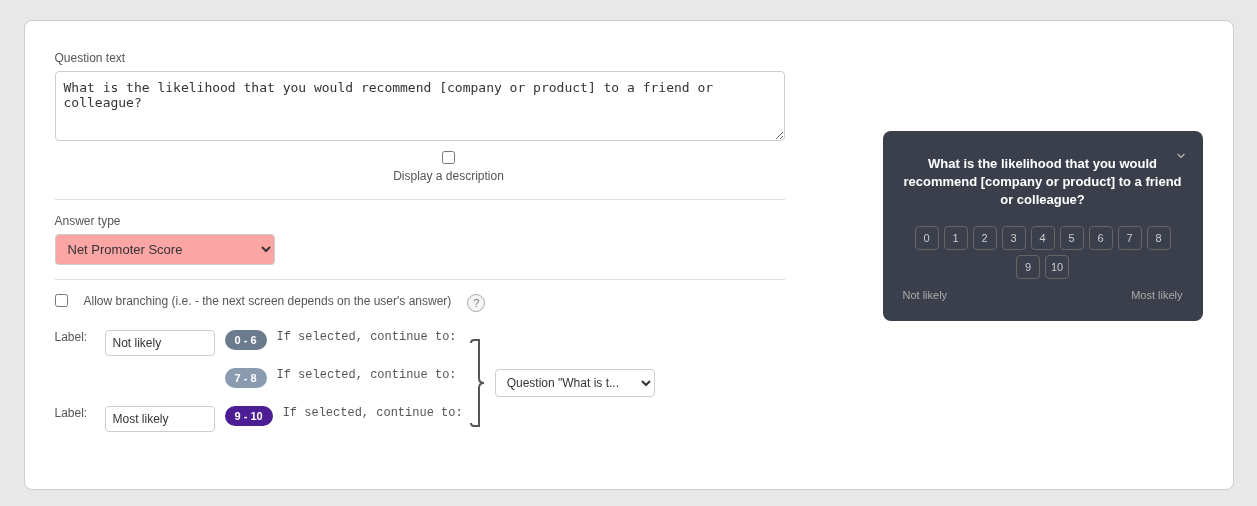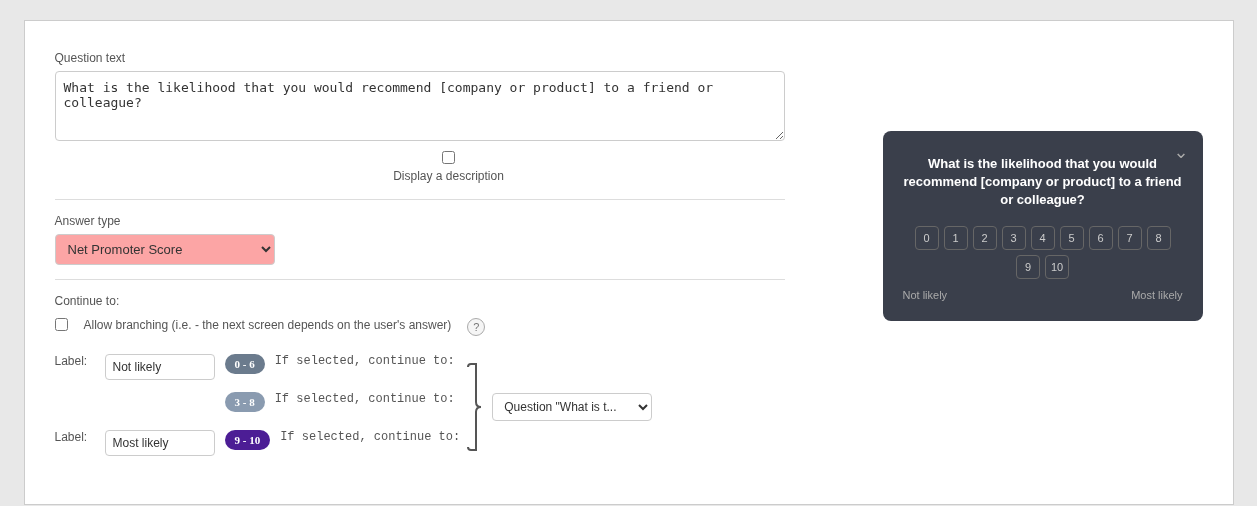--- a/index.html
+++ b/index.html
@@ -8,25 +8,25 @@
       font-family: Arial, sans-serif;
       font-size: 13px;
       display: flex;
       align-items: center;
       justify-content: center;
       min-height: 100vh;
       padding: 20px;
     }
     .outer-container {
       background: #fff;
-      border-radius: 0;
+      border-radius: 8px;
       border: 1px solid #ccc;
       width: 1210px;
       min-height: 470px;
-      padding: 30px 30px 44px 30px;
+      padding: 30px 30px 32px 30px;
       display: flex;
       flex-direction: row;
       gap: 20px;
       position: relative;
     }
     .left-panel {
       flex: 1;
       min-width: 0;
     }
     .right-panel {
@@ -130,21 +130,20 @@
       border-radius: 4px;
       font-size: 12px;
       color: #333;
     }
     .range-badge {
       padding: 4px 10px;
       border-radius: 12px;
       font-size: 11px;
       font-weight: bold;
       color: #fff;
-      font-family: Liberation Serif, serif;
     }
     .range-badge-06 { background: #6b7b8d; }
     .range-badge-78 { background: #8a9bb0; }
     .range-badge-910 { background: #4c1d95; }
     .continue-to-text {
       font-size: 12px;
       color: #555;
       font-family: Liberation Mono, monospace;
     }
     .brace-svg {
@@ -262,21 +261,20 @@
         <option>Net Promoter Score</option>
         <option>Multiple choice</option>
         <option>Single choice</option>
         <option>Text</option>
         <option>Rating</option>
       </select>
     </div>
 
     <hr class="divider2">
 
-    <div class="continue-label">Continue to:</div>
 
     <div class="branching-row">
       <input type="checkbox" id="branching" style="">
       <label for="branching">Allow branching (i.e. - the next screen depends on the user's answer)</label>
       <span class="help-icon">?</span>
     </div>
 
     <div class="ranges-wrapper">
 
       <div class="ranges-left">
@@ -284,21 +282,21 @@
         <div class="range-item">
           <span class="label-text">Label:</span>
           <input class="label-input" type="text" value="Not likely" style="">
           <span class="range-badge range-badge-06">0 - 6</span>
           <span class="continue-to-text">If selected, continue to:</span>
         </div>
 
         <div class="range-item">
           <span class="label-text"></span>
           <span style="width:110px;"></span>
-          <span class="range-badge range-badge-78">3 - 8</span>
+          <span class="range-badge range-badge-78">7 - 8</span>
           <span class="continue-to-text">If selected, continue to:</span>
         </div>
 
         <div class="range-item">
           <span class="label-text">Label:</span>
           <input class="label-input" type="text" value="Most likely" style="">
           <span class="range-badge range-badge-910">9 - 10</span>
           <span class="continue-to-text">If selected, continue to:</span>
         </div>
 

